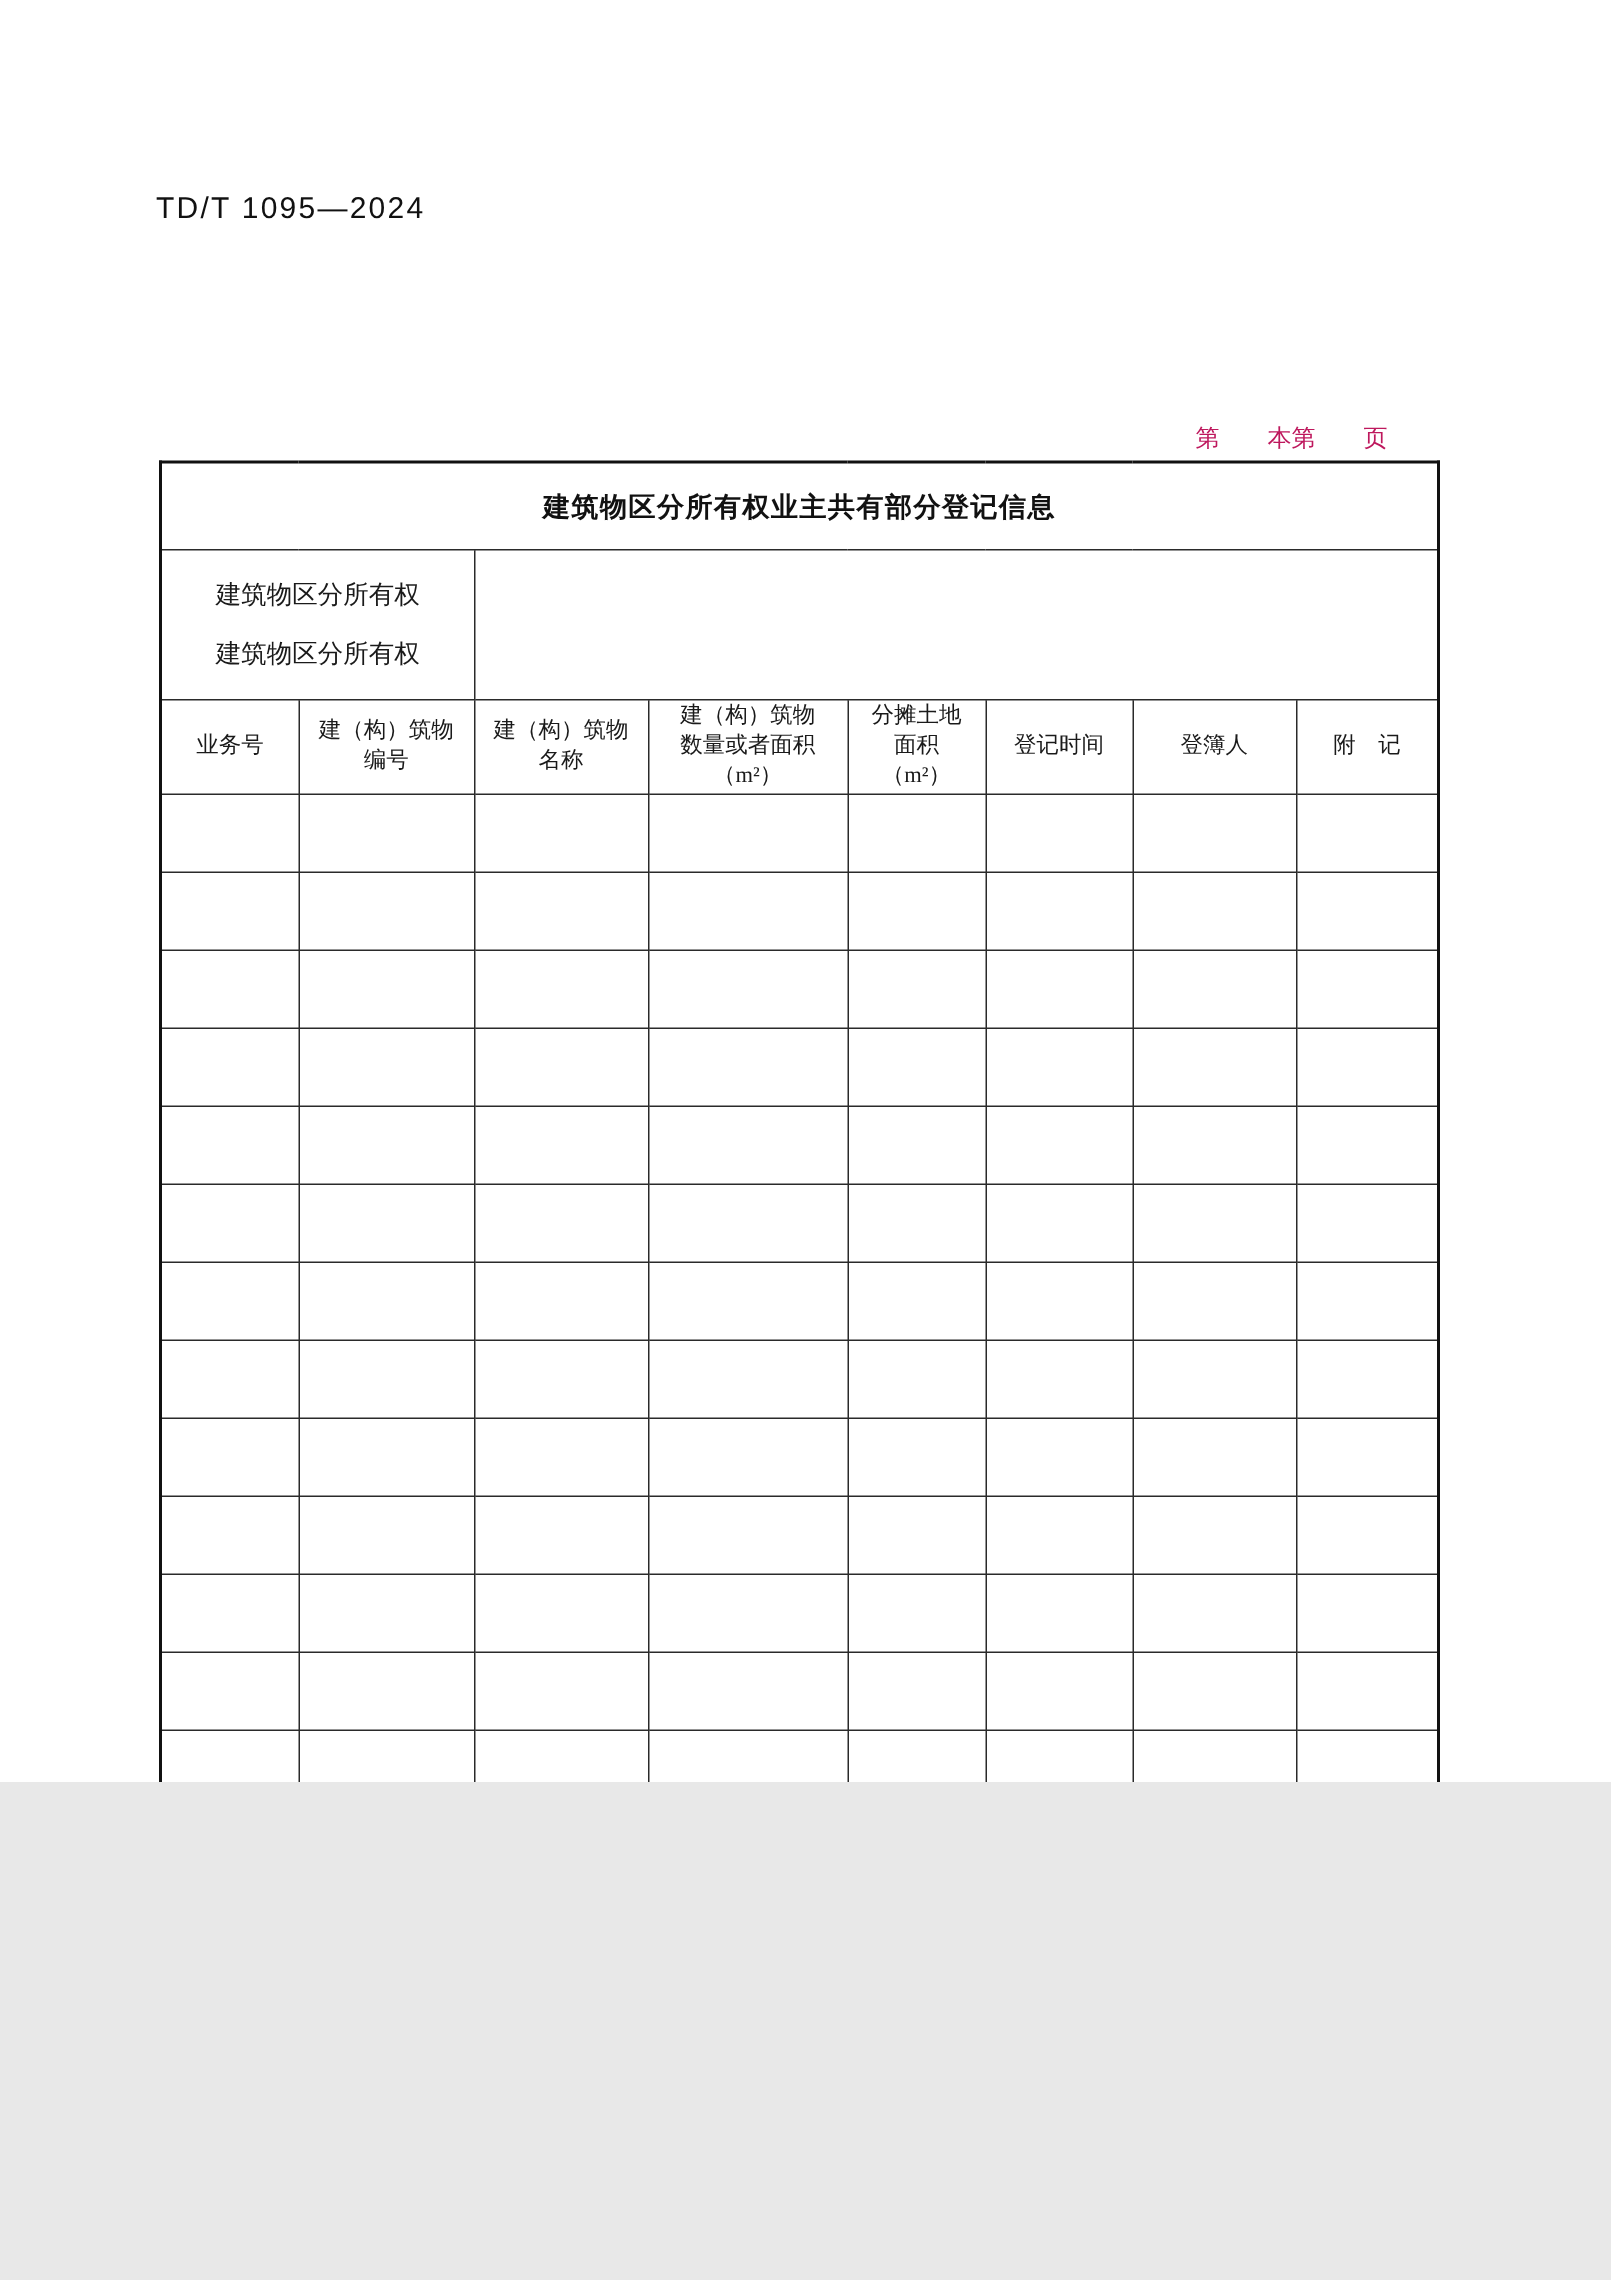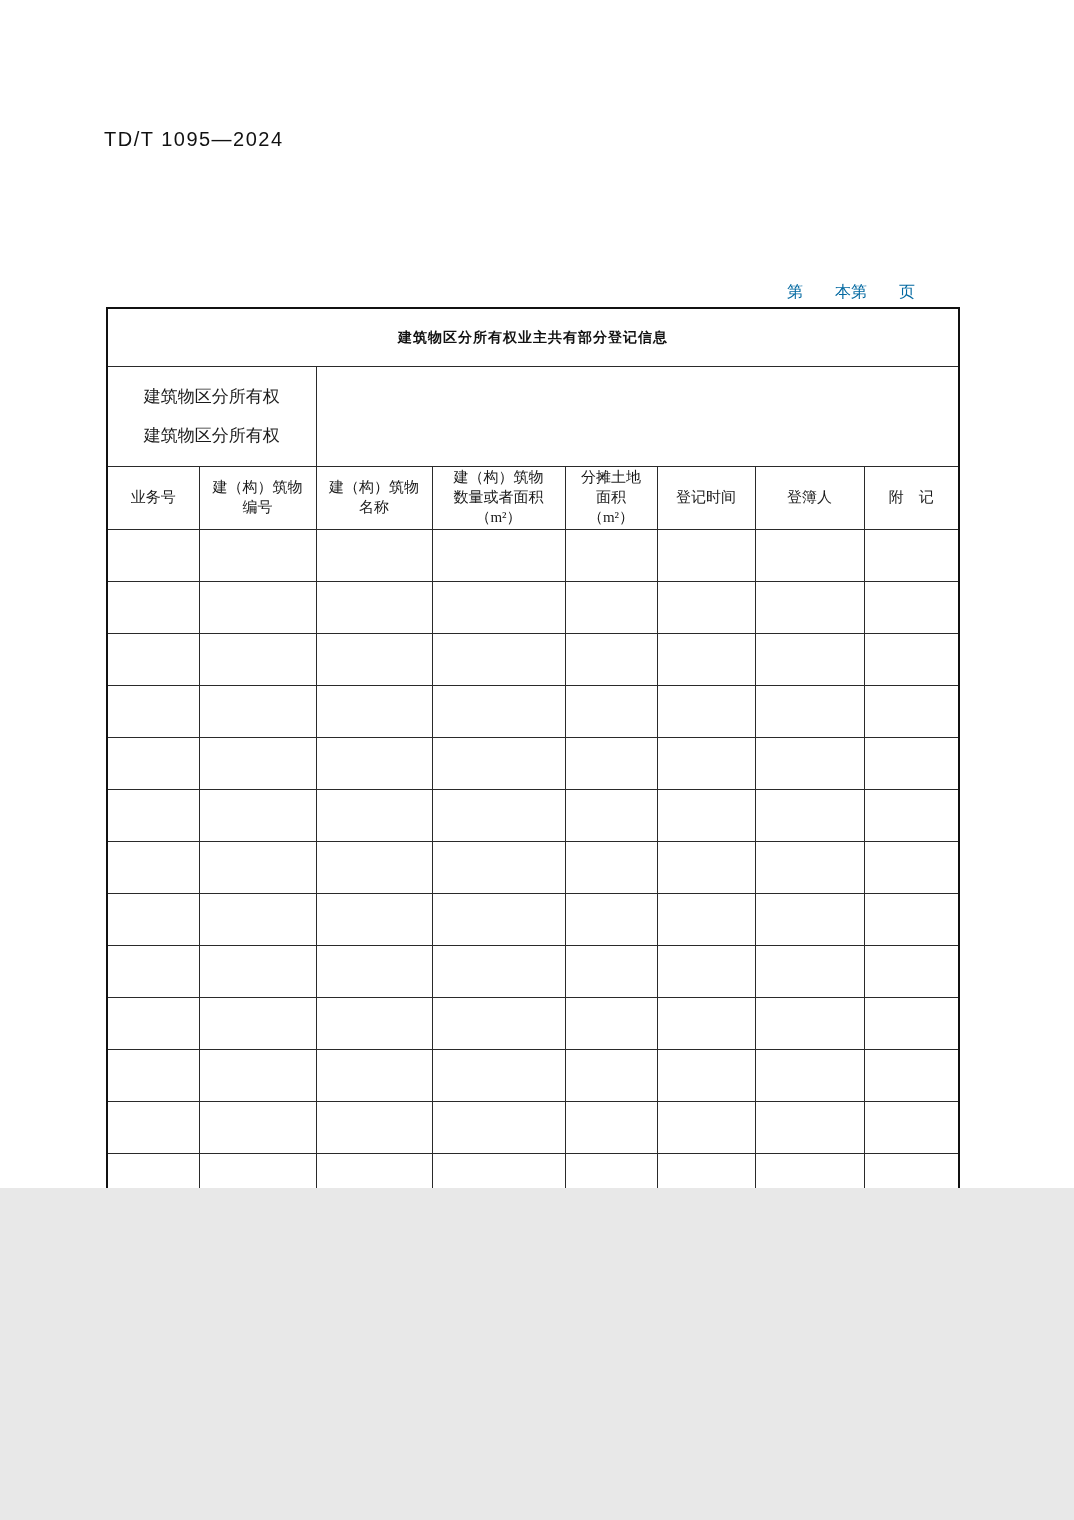--- a/index.html
+++ b/index.html
@@ -29,26 +29,26 @@
     width: 852px;
     text-align: center;
     font-family: "Liberation Sans", sans-serif;
     font-weight: bold;
     font-size: 19px;
     letter-spacing: 0.5px;
     color: #111;
   }
   .page-indicator {
     position: absolute;
-    left: 108px;
+    left: 118px;
     top: 282px;
     width: 807px;
     text-align: right;
     font-size: 16px;
-    color: #0369a1;
+    color: #be185d;
   }
   table.reg-table {
     position: absolute;
     left: 106px;
     top: 307px;
     width: 852px;
     border-collapse: collapse;
     table-layout: fixed;
     border: 2px solid #111;
   }
@@ -58,21 +58,21 @@
     vertical-align: middle;
     padding: 0;
     font-weight: normal;
     color: #1a1a1a;
     overflow: hidden;
   }
   tr.title-row td {
     height: 57px;
     font-family: "Liberation Sans", sans-serif;
     font-weight: bold;
-    font-size: 14px;
+    font-size: 18px;
     letter-spacing: 1px;
     color: #111;
   }
   tr.rights-row td { height: 99px; }
   .rights-line { font-size: 17px; line-height: 1.1; }
   .rights-line2 { margin-top: 20px; }
   tr.header-row th {
     height: 62px;
     font-size: 15px;
     line-height: 1.32;

